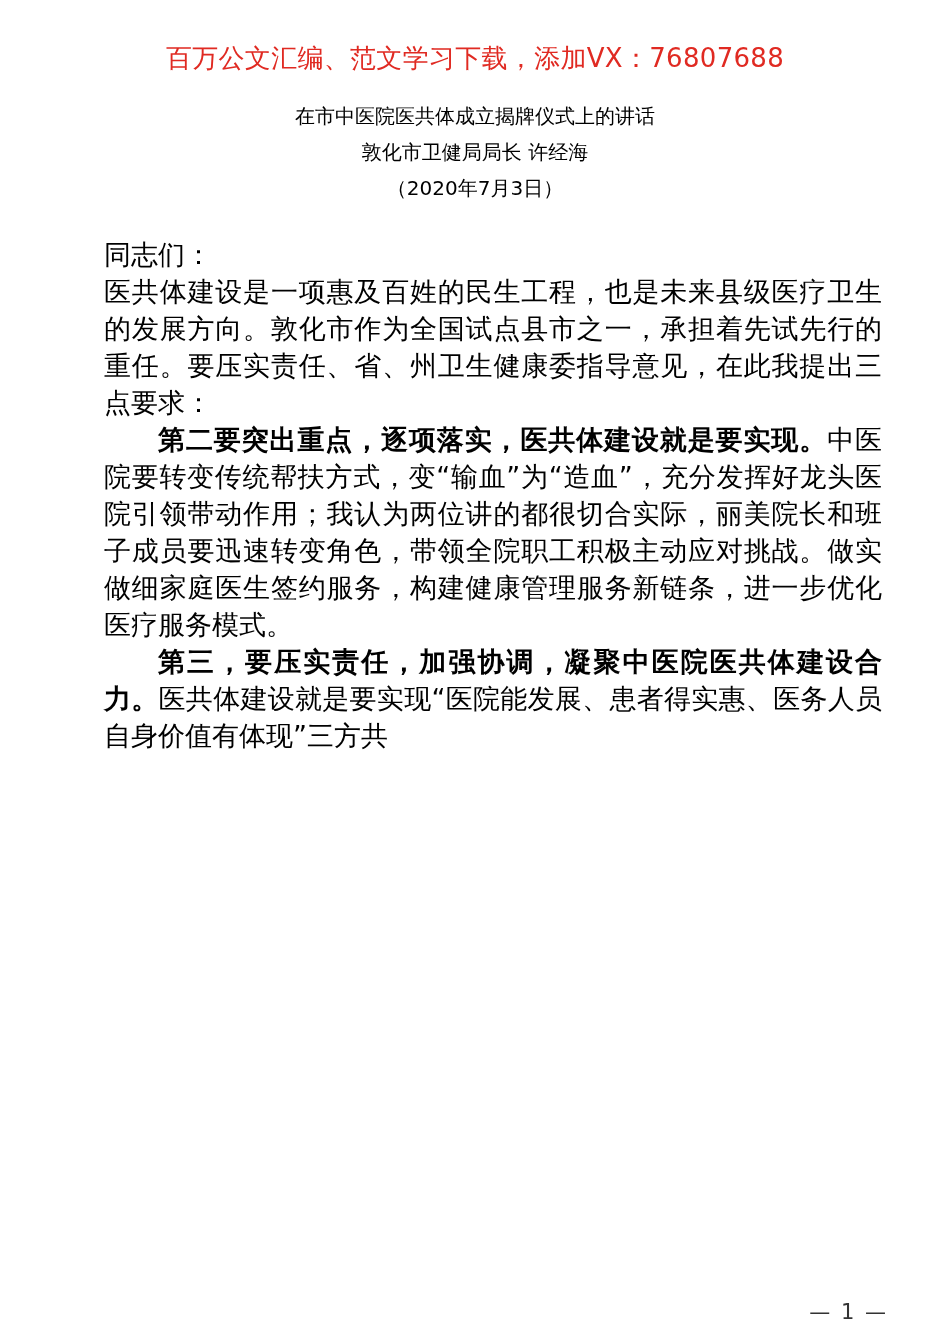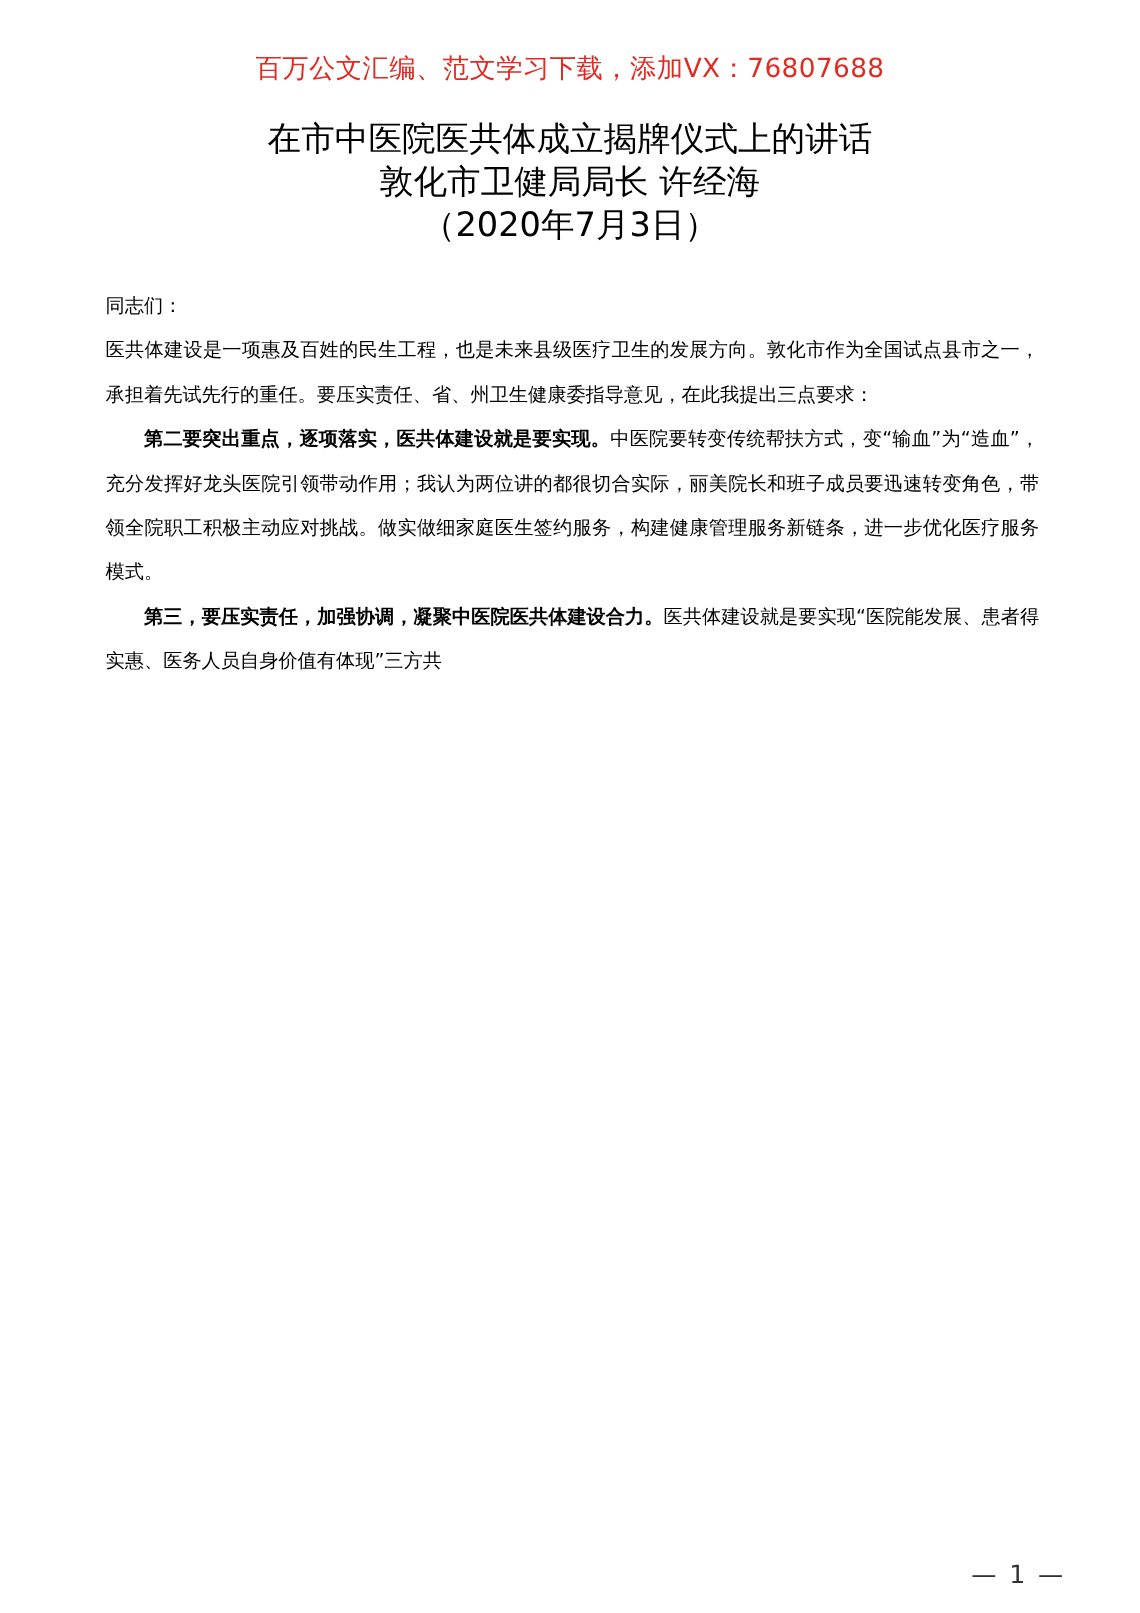--- a/index.html
+++ b/index.html
@@ -18,53 +18,53 @@
     box-sizing: border-box;
   }
 
   
   .promo-banner {
     position: absolute;
     top: 44px;
     left: 0;
     width: 950px;
     text-align: center;
-    font-size: 22px;
+    font-size: 26px;
     line-height: 28px;
     color: #e02a22;
     letter-spacing: 0.3px;
     white-space: nowrap;
   }
 
   
   .title-block {
     position: absolute;
     top: 98px;
     left: 0;
     width: 950px;
     text-align: center;
   }
   .doc-title,
   .doc-subtitle,
   .doc-date {
-    font-size: 28px;
+    font-size: 20px;
     line-height: 36px;
     font-weight: normal;
     color: #000;
     margin: 0;
     white-space: nowrap;
   }
 
   
   .body-text {
     position: absolute;
     top: 236px;
-    left: 88px;
+    left: 104px;
     width: 778px;
-    font-size: 16px;
+    font-size: 27px;
     line-height: 37px;
     text-align: justify;
     text-justify: inter-ideograph;
     color: #000;
   }
   .para {
     margin: 0;
     text-align: justify;
     text-justify: inter-ideograph;
   }

